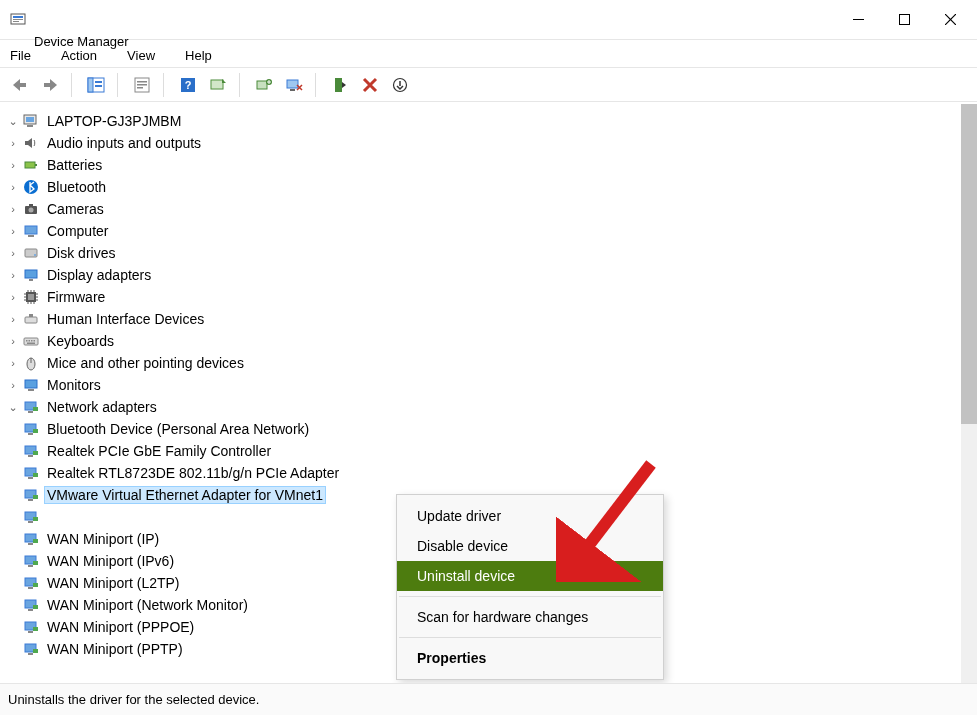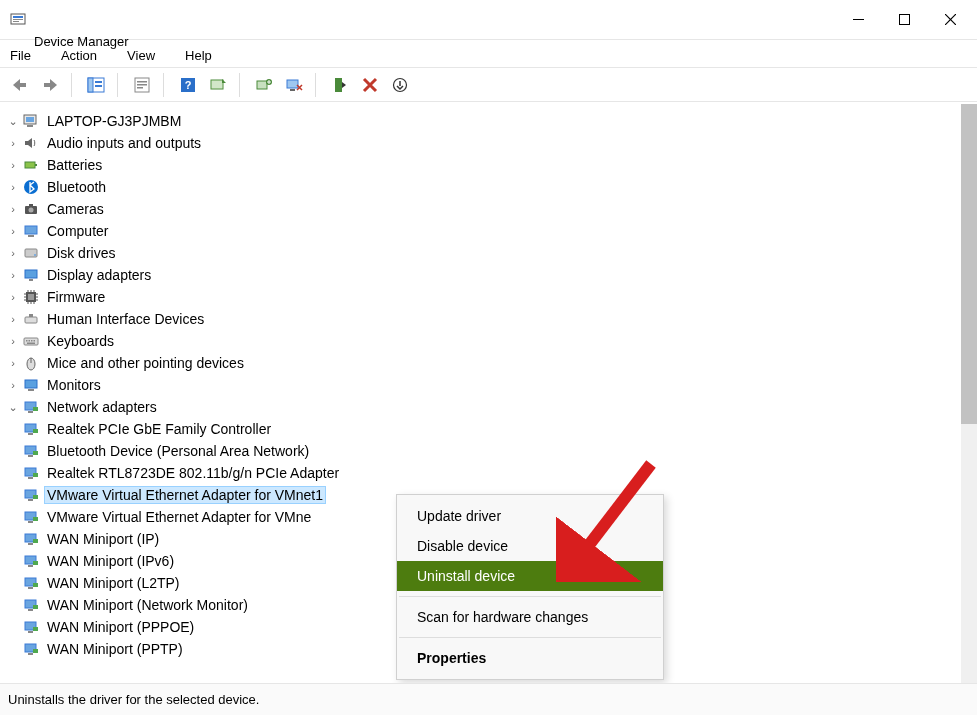--- a/index.html
+++ b/index.html
@@ -387,46 +387,46 @@
               <li>
                 <div class="row">
     <span class="twisty"></span>
     <span class="ticon">
                     <svg width="16" height="16" viewBox="0 0 16 16">
                       <rect x="2" y="3" width="11" height="8" fill="#6aa5e0" stroke="#3a7bd5"></rect>
                       <rect x="5" y="12" width="5" height="2" fill="#888"></rect>
                       <rect x="10" y="8" width="5" height="4" fill="#4fa84f"></rect>
                     </svg>
                   </span>
+    <span class="label">Bluetooth Device (Personal Area Network)</span>
+  </div>
+              </li>
+              <li>
+                <div class="row">
+    <span class="twisty"></span>
+    <span class="ticon">
+                    <svg width="16" height="16" viewBox="0 0 16 16">
+                      <rect x="2" y="3" width="11" height="8" fill="#6aa5e0" stroke="#3a7bd5"></rect>
+                      <rect x="5" y="12" width="5" height="2" fill="#888"></rect>
+                      <rect x="10" y="8" width="5" height="4" fill="#4fa84f"></rect>
+                    </svg>
+                  </span>
     <span class="label">Realtek PCIe GbE Family Controller</span>
   </div>
               </li>
               <li>
                 <div class="row">
     <span class="twisty"></span>
     <span class="ticon">
                     <svg width="16" height="16" viewBox="0 0 16 16">
                       <rect x="2" y="3" width="11" height="8" fill="#6aa5e0" stroke="#3a7bd5"></rect>
                       <rect x="5" y="12" width="5" height="2" fill="#888"></rect>
                       <rect x="10" y="8" width="5" height="4" fill="#4fa84f"></rect>
                     </svg>
                   </span>
-    <span class="label">Bluetooth Device (Personal Area Network)</span>
-  </div>
-              </li>
-              <li>
-                <div class="row">
-    <span class="twisty"></span>
-    <span class="ticon">
-                    <svg width="16" height="16" viewBox="0 0 16 16">
-                      <rect x="2" y="3" width="11" height="8" fill="#6aa5e0" stroke="#3a7bd5"></rect>
-                      <rect x="5" y="12" width="5" height="2" fill="#888"></rect>
-                      <rect x="10" y="8" width="5" height="4" fill="#4fa84f"></rect>
-                    </svg>
-                  </span>
     <span class="label">Realtek RTL8723DE 802.11b/g/n PCIe Adapter</span>
   </div>
               </li>
               <li>
                 <div class="row sel">
     <span class="twisty"></span>
     <span class="ticon">
                     <svg width="16" height="16" viewBox="0 0 16 16">
                       <rect x="2" y="3" width="11" height="8" fill="#6aa5e0" stroke="#3a7bd5"></rect>
                       <rect x="5" y="12" width="5" height="2" fill="#888"></rect>
@@ -439,21 +439,20 @@
               <li>
                 <div class="row">
     <span class="twisty"></span>
     <span class="ticon">
                     <svg width="16" height="16" viewBox="0 0 16 16">
                       <rect x="2" y="3" width="11" height="8" fill="#6aa5e0" stroke="#3a7bd5"></rect>
                       <rect x="5" y="12" width="5" height="2" fill="#888"></rect>
                       <rect x="10" y="8" width="5" height="4" fill="#4fa84f"></rect>
                     </svg>
                   </span>
-    <span class="label">VMware Virtual Ethernet Adapter for VMne</span>
   </div>
               </li>
               <li>
                 <div class="row">
     <span class="twisty"></span>
     <span class="ticon">
                     <svg width="16" height="16" viewBox="0 0 16 16">
                       <rect x="2" y="3" width="11" height="8" fill="#6aa5e0" stroke="#3a7bd5"></rect>
                       <rect x="5" y="12" width="5" height="2" fill="#888"></rect>
                       <rect x="10" y="8" width="5" height="4" fill="#4fa84f"></rect>

